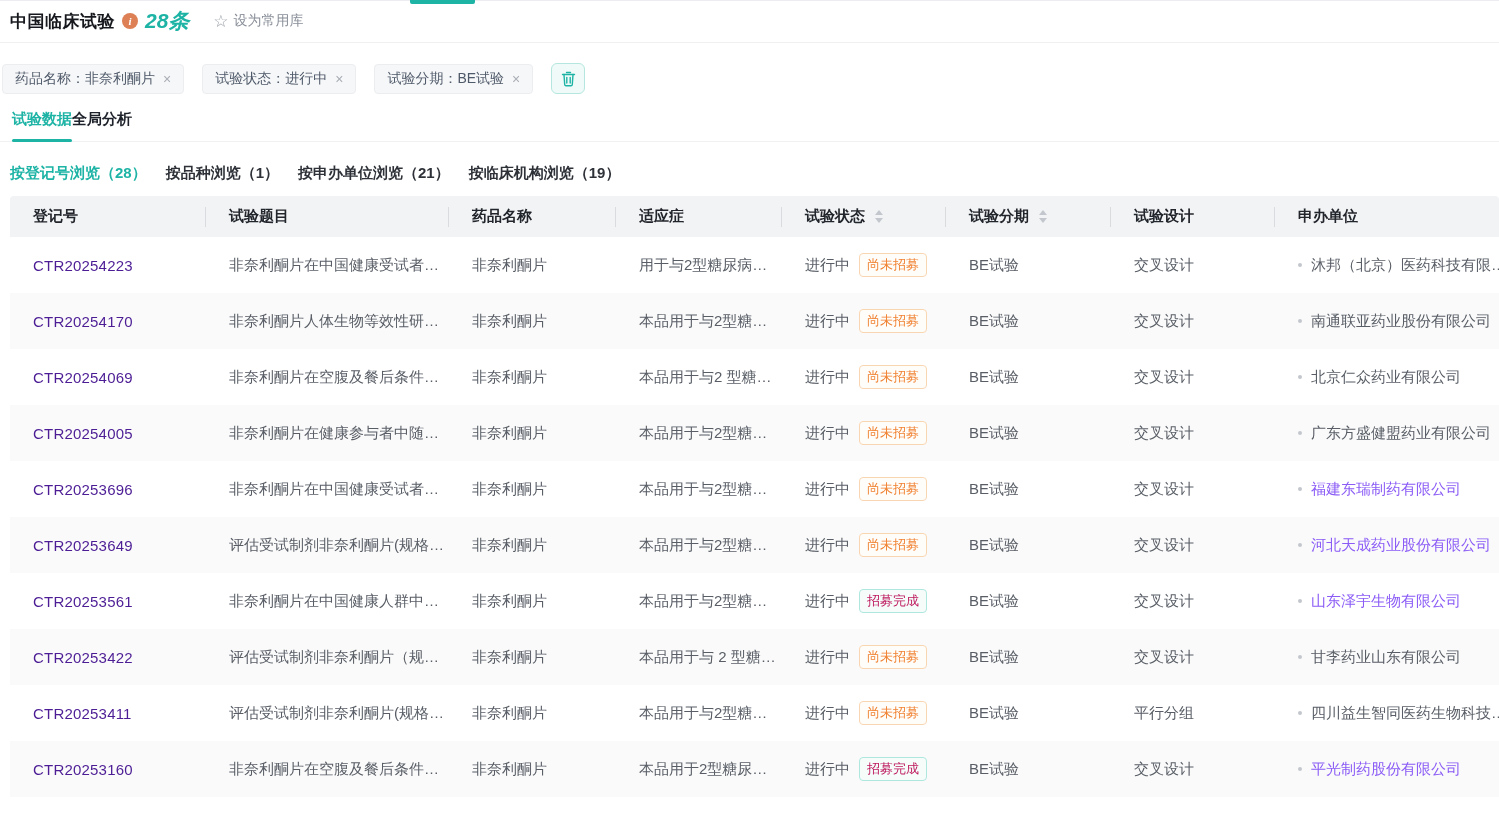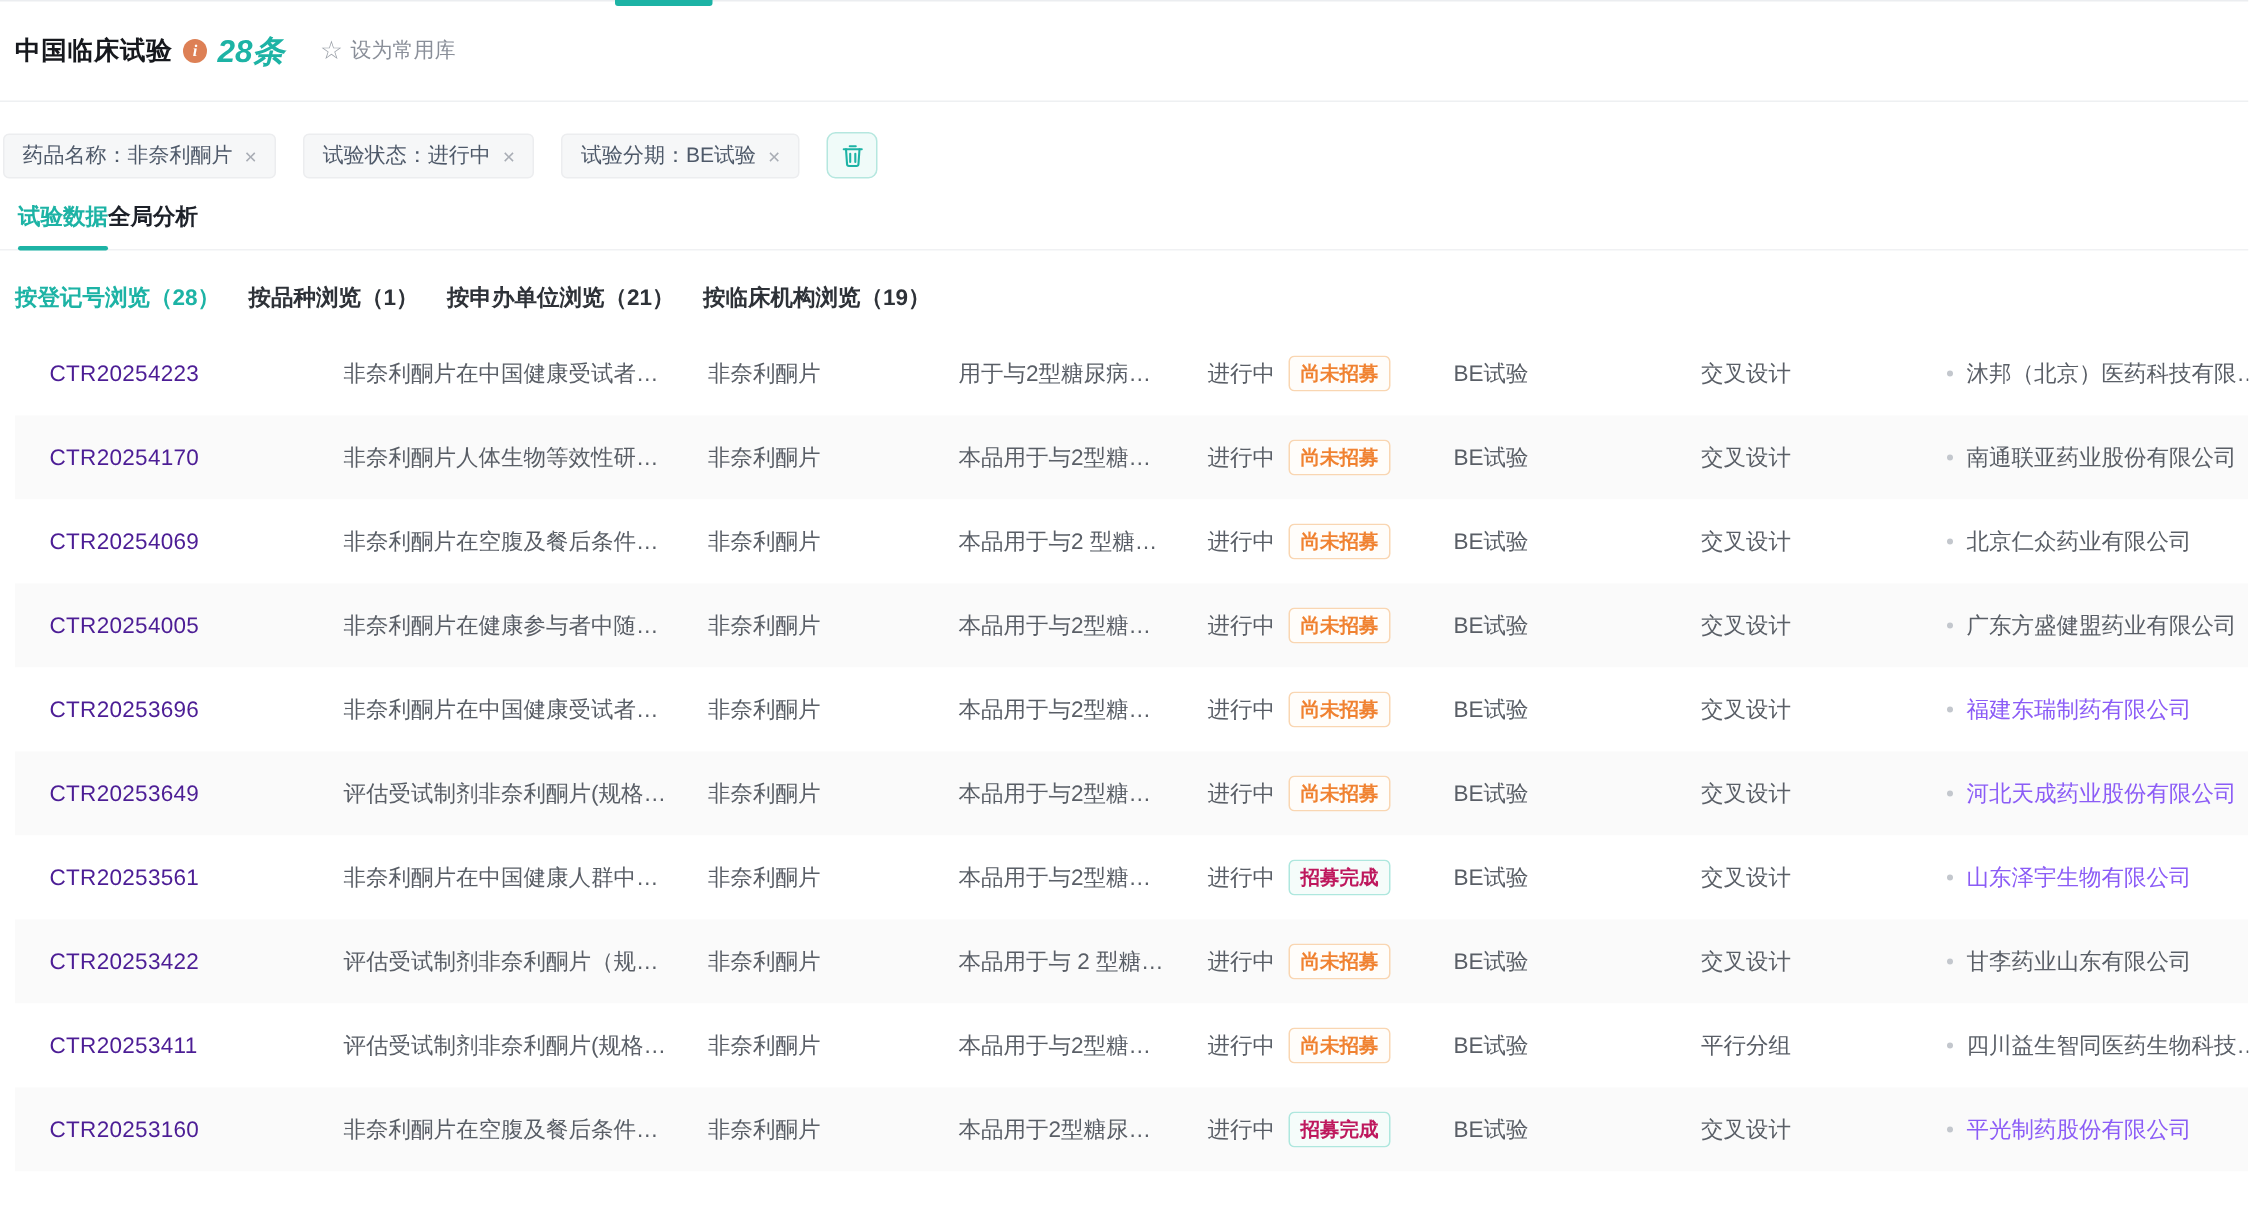--- a/index.html
+++ b/index.html
@@ -6,21 +6,21 @@
   html,body { width:1499px; height:816px; }
   body {
     font-family: "Liberation Sans", "DejaVu Sans", sans-serif;
     background:#fff; color:#1d2129; overflow:hidden; position:relative;
   }
   
   .top-line { position:absolute; top:0; left:0; width:100%; height:1px; background:#ebedf0; }
   .top-indicator { position:absolute; top:0; left:410px; width:65px; height:4px; background:#1db3a5; border-radius:0 0 2px 2px; }
 
   
-  .title-bar { height:68px; display:flex; align-items:center; padding-left:10px; border-bottom:1px solid #eef0f2; }
+  .title-bar { height:43px; display:flex; align-items:center; padding-left:10px; border-bottom:1px solid #eef0f2; }
   .page-title { font-size:17px; font-weight:bold; color:#16181d; letter-spacing:.5px; }
   .info-icon { display:inline-flex; align-items:center; justify-content:center;
     width:16px; height:16px; border-radius:50%; background:#dd8055; color:#fff;
     font-size:11px; font-weight:bold; font-style:italic; margin-left:7px; font-family:"Liberation Serif",serif; }
   .result-count { color:#1db3a5; font-weight:bold; font-size:21px; margin-left:7px;font-style:italic; }
   .fav { display:flex; align-items:center; margin-left:24px; color:#8a8f99; font-size:14px; cursor:pointer; }
   .star-icon { font-size:17px; margin-right:5px; color:#9ba0a8; line-height:1; }
 
   
   .filter-row { display:flex; align-items:center; padding:20px 10px 0 2px; gap:18px; }
@@ -56,21 +56,21 @@
   .sort-icon .up { width:0; height:0; border-left:4px solid transparent; border-right:4px solid transparent; border-bottom:5px solid #c3c7cd; }
   .sort-icon .down { width:0; height:0; border-left:4px solid transparent; border-right:4px solid transparent; border-top:5px solid #c3c7cd; }
 
   .tr { display:flex; align-items:center; height:56px; background:#fff; }
   .tr.alt { background:#fafafa; }
   .td { font-size:15px; color:#595e66; padding-left:24px; white-space:nowrap; overflow:hidden; flex:none;
         display:flex; align-items:center; }
   .td:first-child { padding-left:23px; }
   .trial-id { color:#4c1d95; font-weight:normal; font-size:15px; letter-spacing:.2px; cursor:pointer; }
 
-  .status-badge { margin-left:9px; font-size:13px; font-weight:bold; padding:3px 7px; border-radius:4px; border:1px solid; line-height:1.25; }
+  .status-badge { margin-left:9px; font-size:13px; font-weight:normal; padding:3px 7px; border-radius:4px; border:1px solid; line-height:1.25; }
   .status-badge.orange { color:#f08231; border-color:#f9d6b2; background:#fffdfa; }
   .status-badge.teal   { color:#be185d; border-color:#aee7de; background:#f5fcfa; }
 
   .bullet { width:4px; height:4px; border-radius:50%; background:#c3c7cd; margin-right:9px; flex:none; }
   .sponsor-name { color:#595e66; }
   .sponsor-name.link { color:#8b5cf6; cursor:pointer; }
 </style>
 </head>
 <body>
 
@@ -117,20 +117,42 @@
 </div>
 
 <div class="subtabs">
   <span class="subtab active">按登记号浏览（28）</span>
   <span class="subtab">按品种浏览（1）</span>
   <span class="subtab">按申办单位浏览（21）</span>
   <span class="subtab">按临床机构浏览（19）</span>
 </div>
 
 <div class="table">
+  <div class="thead">
+    <div class="th c0">登记号</div>
+    <div class="th c1">试验题目</div>
+    <div class="th c2">药品名称</div>
+    <div class="th c3">适应症</div>
+    <div class="th c4">
+      <span>试验状态</span>
+      <span class="sort-icon">
+          <span class="up"></span>
+          <span class="down"></span>
+        </span>
+    </div>
+    <div class="th c5">
+      <span>试验分期</span>
+      <span class="sort-icon">
+          <span class="up"></span>
+          <span class="down"></span>
+        </span>
+    </div>
+    <div class="th c6">试验设计</div>
+    <div class="th c7">申办单位</div>
+  </div>
   <div>
   <div class="tr">
     <div class="td c0">
       <span class="trial-id">CTR20254223</span>
     </div>
     <div class="td c1">非奈利酮片在中国健康受试者…</div>
     <div class="td c2">非奈利酮片</div>
     <div class="td c3">用于与2型糖尿病…</div>
     <div class="td c4">
       <span>进行中</span>

